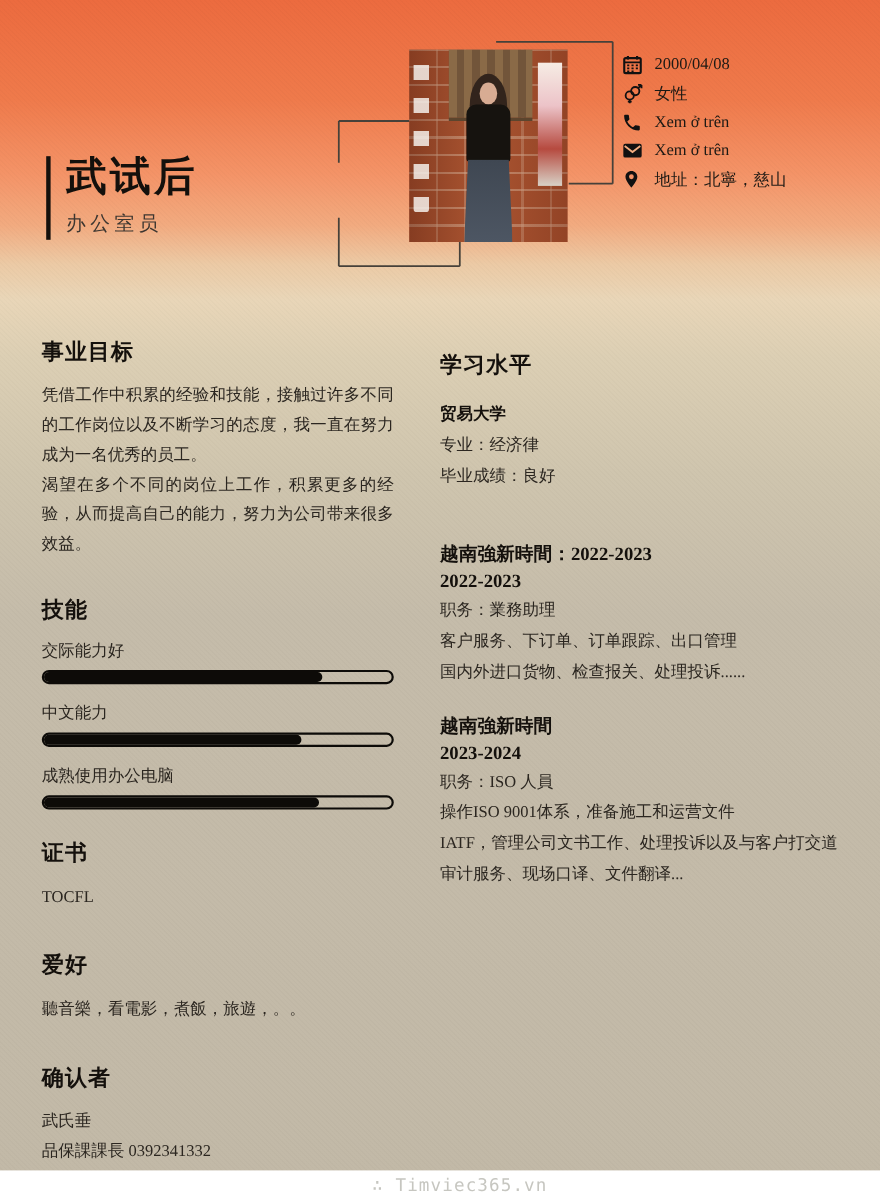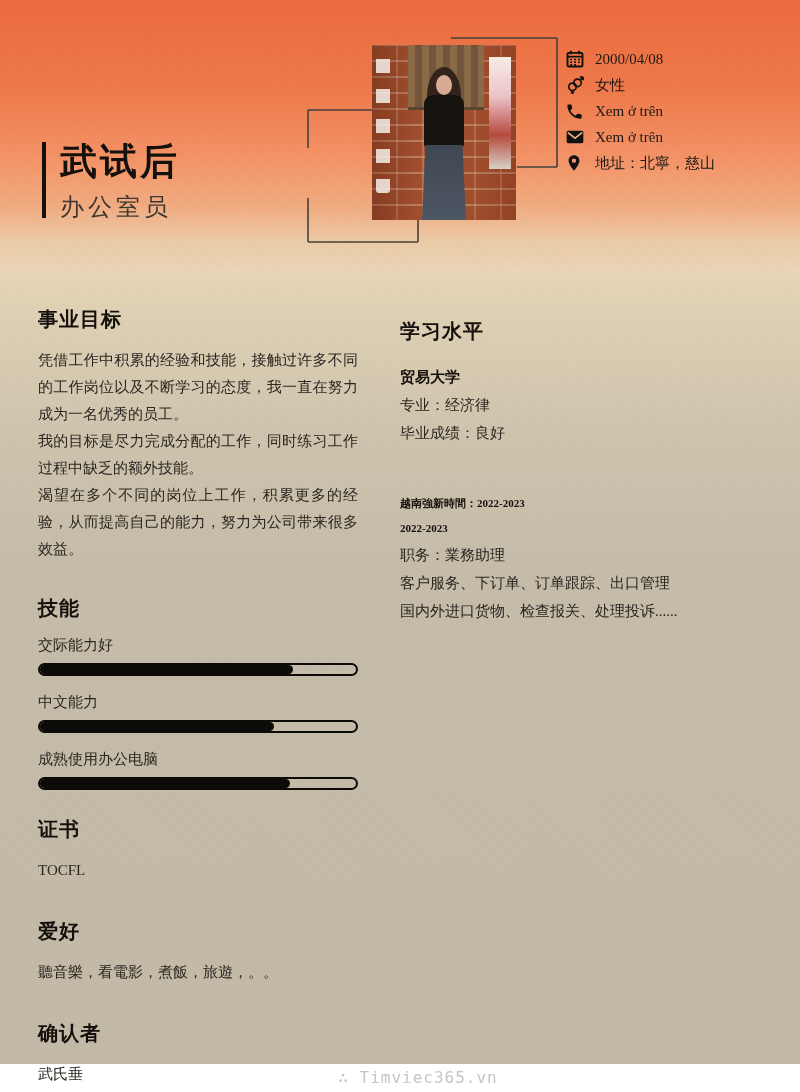--- a/index.html
+++ b/index.html
@@ -24,21 +24,21 @@
   .photo .poster{position:absolute;right:5px;top:12px;width:22px;height:112px;
     background:linear-gradient(180deg,#f6ece4 0%,#ecc3c8 35%,#b64a3f 70%,#d8d1c6 100%);}
   .photo .hair{position:absolute;left:55px;top:22px;width:34px;height:58px;border-radius:50% 50% 42% 42%;background:#32241c;}
   .photo .face{position:absolute;left:64px;top:30px;width:16px;height:20px;border-radius:50%;background:#d8ac93;}
   .photo .torso{position:absolute;left:52px;top:50px;width:40px;height:52px;border-radius:9px 9px 3px 3px;background:#16130f;}
   .photo .skirt{position:absolute;left:50px;top:100px;width:44px;height:75px;background:linear-gradient(180deg,#3f4752,#4d5663);clip-path:polygon(8% 0,92% 0,100% 100%,0 100%);}
   
   .name-block{position:absolute;left:30px;top:142px;display:flex;z-index:2;padding-left:12px;}
   .name-bar{width:4px;height:76px;background:#14100c;margin-right:14px;}
   .name{font-size:37px;font-weight:bold;letter-spacing:3px;line-height:1.1;color:#14100c;}
-  .job-title{font-size:24px;letter-spacing:4px;color:#3c3630;margin-top:8px;}
+  .job-title{font-size:18px;letter-spacing:4px;color:#3c3630;margin-top:8px;}
   
   .contact{position:absolute;left:565px;top:46px;z-index:2;}
   .c-row{display:flex;align-items:center;height:26px;}
   .c-icon{width:22px;height:20px;margin-right:8px;display:flex;align-items:center;}
   .c-text{font-size:15px;color:#1c1914;white-space:nowrap;}
   
   .col-left{position:absolute;left:38px;top:306px;width:320px;z-index:2;}
   .col-right{position:absolute;left:400px;top:318px;width:380px;z-index:2;}
   h2{font-size:20px;font-weight:bold;letter-spacing:1px;margin:0 0 14px 0;color:#14100c;}
   .body-text{font-size:15px;line-height:27px;color:#2b2620;}
@@ -46,21 +46,21 @@
   .sec{margin-bottom:26px;}
   
   .skill{margin-bottom:17px;}
   .skill-label{font-size:15px;color:#2b2620;margin-bottom:8px;}
   .bar-track{height:9px;border:2px solid #0d0b08;border-radius:8px;background:transparent;}
   .bar-fill{height:9px;background:#0d0b08;border-radius:8px;margin:0;}
   
   .edu-line,.job-line{font-size:15px;line-height:28px;color:#2b2620;}
   .b{font-weight:bold;color:#14100c;}
   .job{margin-bottom:22px;}
-  .job .company,.job .period{font-size:11px;font-weight:bold;line-height:25px;color:#14100c;}
+  .job .company,.job .period{font-size:17px;font-weight:bold;line-height:25px;color:#14100c;}
   
   .footer{position:absolute;left:0;bottom:0;width:800px;height:28px;background:#ffffff;
     text-align:center;line-height:28px;padding-left:22px;}
   .footer span{font-family:"DejaVu Sans Mono","Liberation Mono",monospace;font-size:16px;color:#c6c6c0;padding-right:8px;letter-spacing:1px;}
 </style>
 </head>
 <body>
 
 <div class="page">
 
@@ -138,21 +138,20 @@
       <span class="c-text">地址：北寧，慈山</span>
     </div>
   </div>
 
   <div class="col-left">
 
     <div class="sec">
       <h2>事业目标</h2>
       <div class="body-text">
         <p>凭借工作中积累的经验和技能，接触过许多不同的工作岗位以及不断学习的态度，我一直在努力成为一名优秀的员工。</p>
-        <p>我的目标是尽力完成分配的工作，同时练习工作过程中缺乏的额外技能。</p>
         <p>渴望在多个不同的岗位上工作，积累更多的经验，从而提高自己的能力，努力为公司带来很多效益。</p>
       </div>
     </div>
 
     <div class="sec" style="margin-top:32px;">
       <h2>技能</h2>
       <div class="skill">
         <div class="skill-label">交际能力好</div>
         <div class="bar-track">
           <div class="bar-fill" style="width: 80%;"></div>
@@ -202,20 +201,28 @@
     <div class="sec" style="margin-top:44px;">
 
       <div class="job">
         <div class="company">越南強新時間：2022-2023</div>
         <div class="period">2022-2023</div>
         <div class="job-line">职务：業務助理</div>
         <div class="job-line">客户服务、下订单、订单跟踪、出口管理</div>
         <div class="job-line">国内外进口货物、检查报关、处理投诉......</div>
       </div>
 
+      <div class="job">
+        <div class="company">越南強新時間</div>
+        <div class="period">2023-2024</div>
+        <div class="job-line">职务：ISO 人員</div>
+        <div class="job-line">操作ISO 9001体系，准备施工和运营文件</div>
+        <div class="job-line">IATF，管理公司文书工作、处理投诉以及与客户打交道</div>
+        <div class="job-line">审计服务、现场口译、文件翻译...</div>
+      </div>
     </div>
 
   </div>
 
   <div class="footer">
     <span>∴ Timviec365.vn</span>
   </div>
 
 </div>
 

